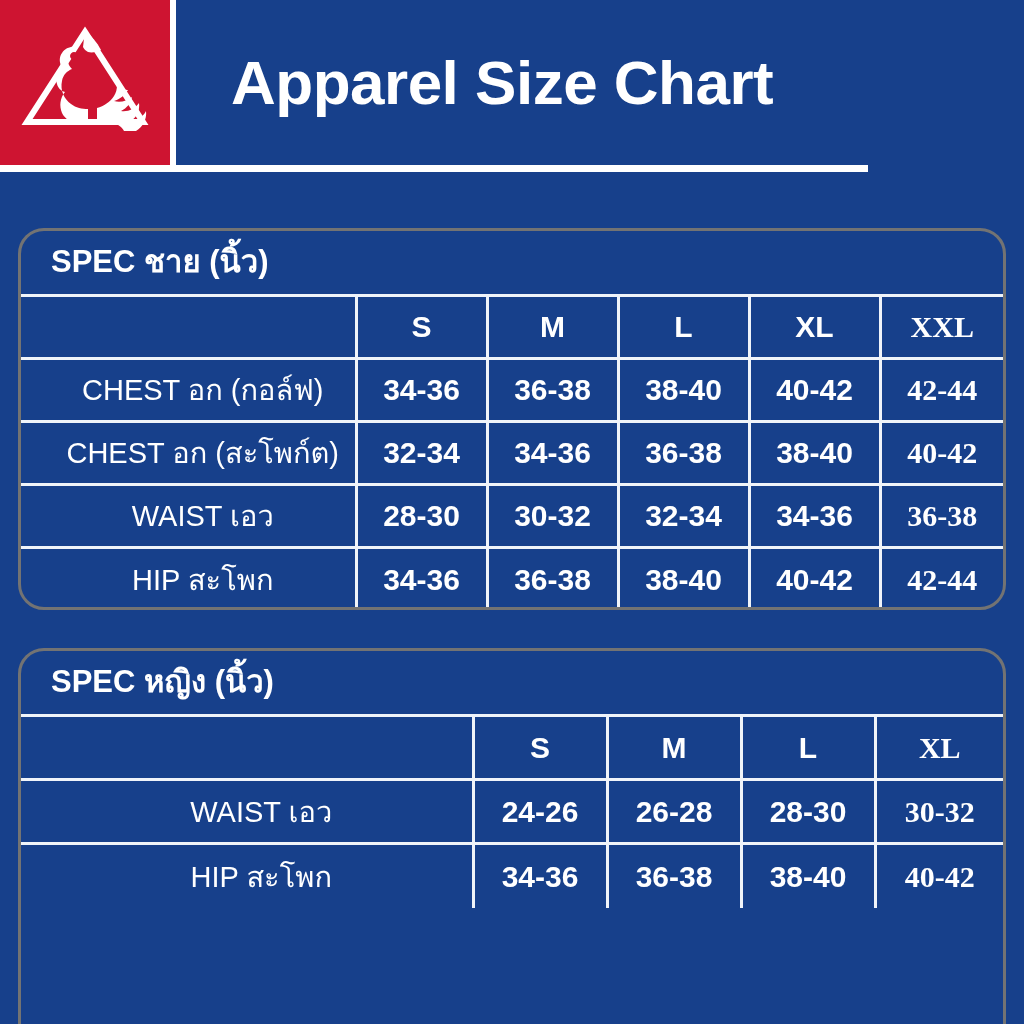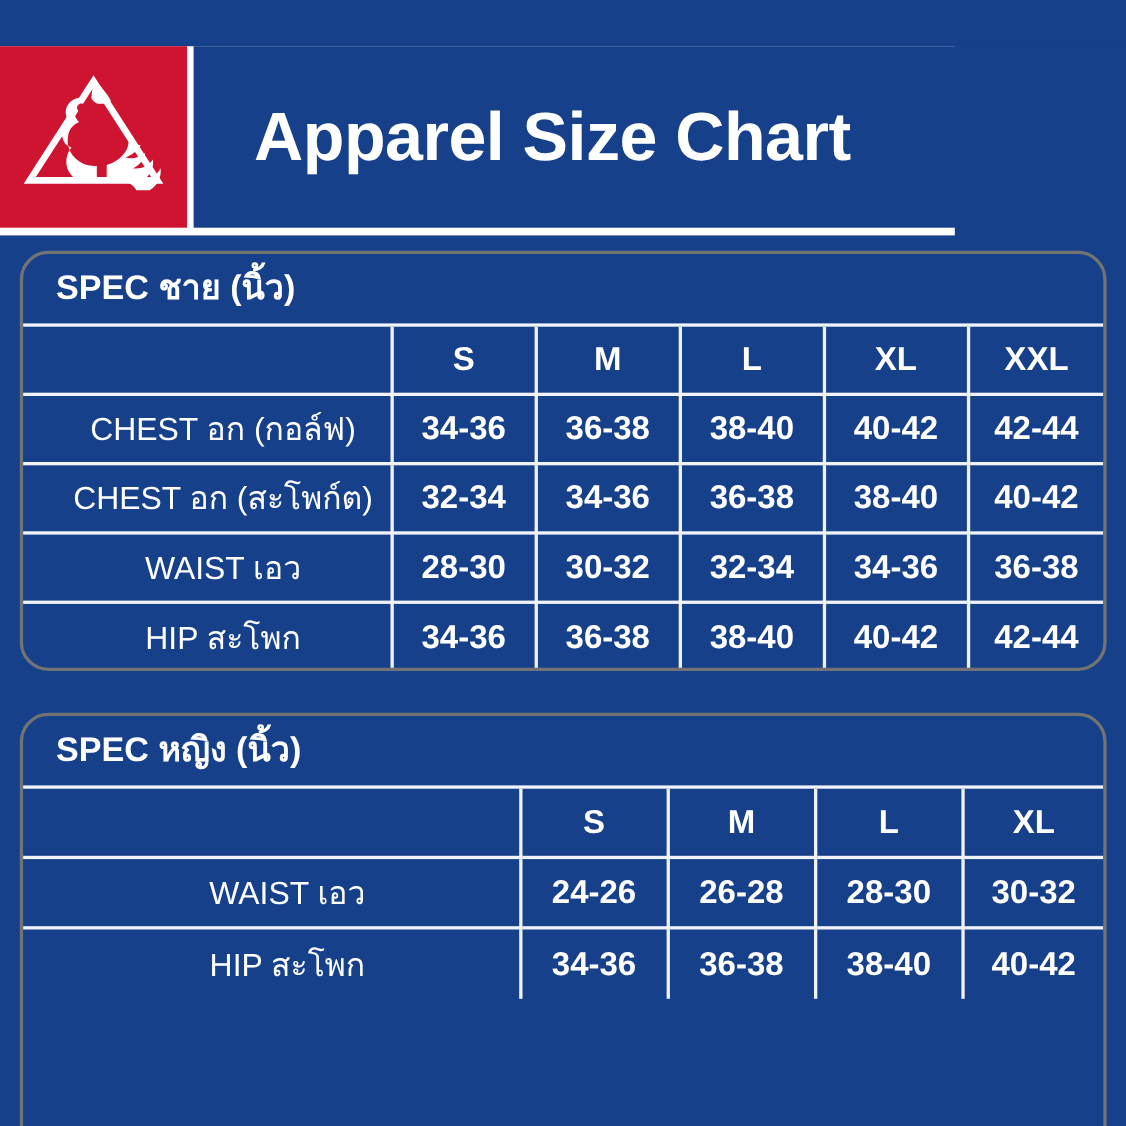--- a/index.html
+++ b/index.html
@@ -22,21 +22,20 @@
   }
 
   
   .header {
     position: absolute;
     left: 0;
     top: 0;
     width: 868px;
     height: 172px;
     background: #ffffff;
-    margin-top: 42px;
   }
   .logo-box {
     position: absolute;
     left: 0;
     top: 0;
     width: 170px;
     height: 165px;
     background: #CE1431;
     display: flex;
     align-items: center;
@@ -104,20 +103,21 @@
     box-sizing: border-box;
     white-space: nowrap;
   }
   table.grid tr:last-child td,
   table.grid tr:last-child th {
     border-bottom: none;
   }
   table.grid td:last-child,
   table.grid th:last-child {
     border-right: none;
+    font-family: Liberation Serif, serif;
   }
   .rowlabel {
     text-align: right;
     padding-left: 30px !important;
     font-weight: normal !important;
     font-size: 29px !important;
   }
   .sizehead {
     font-size: 34px;
   }

